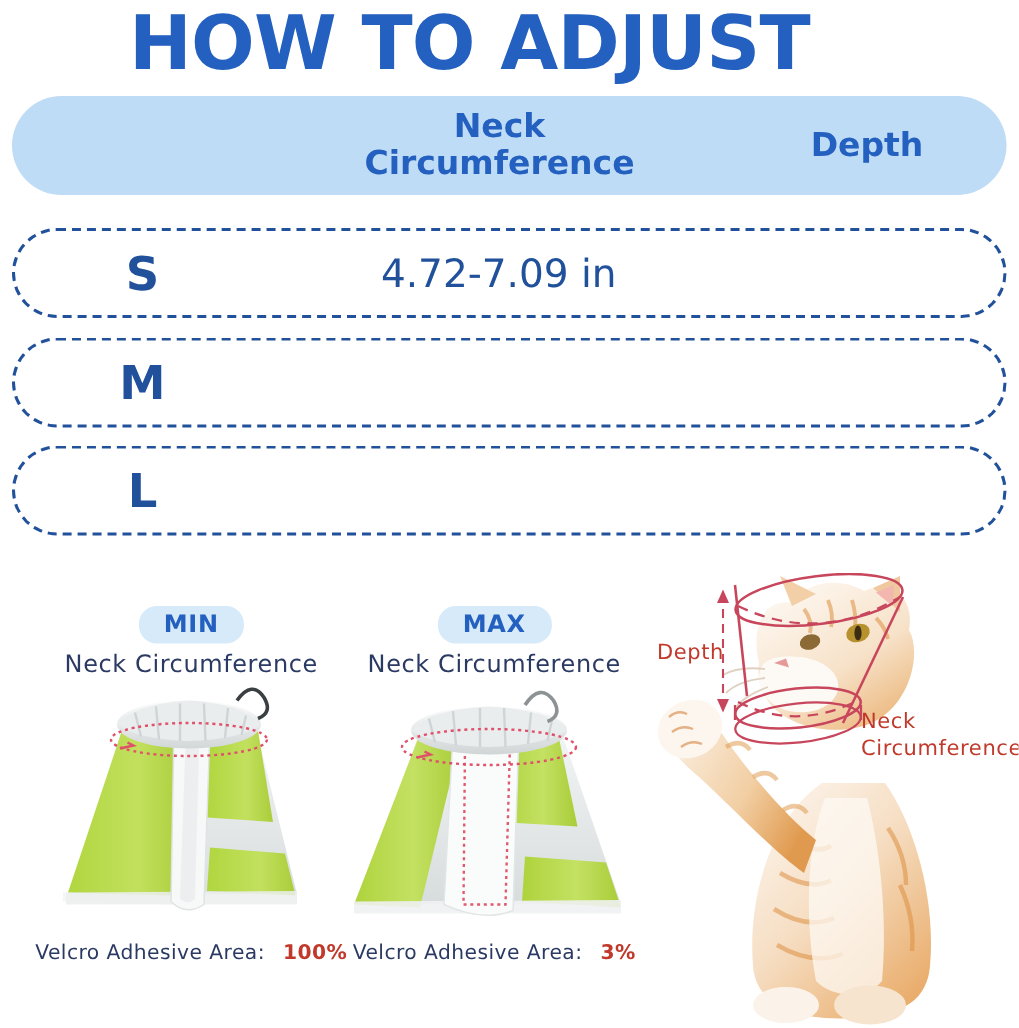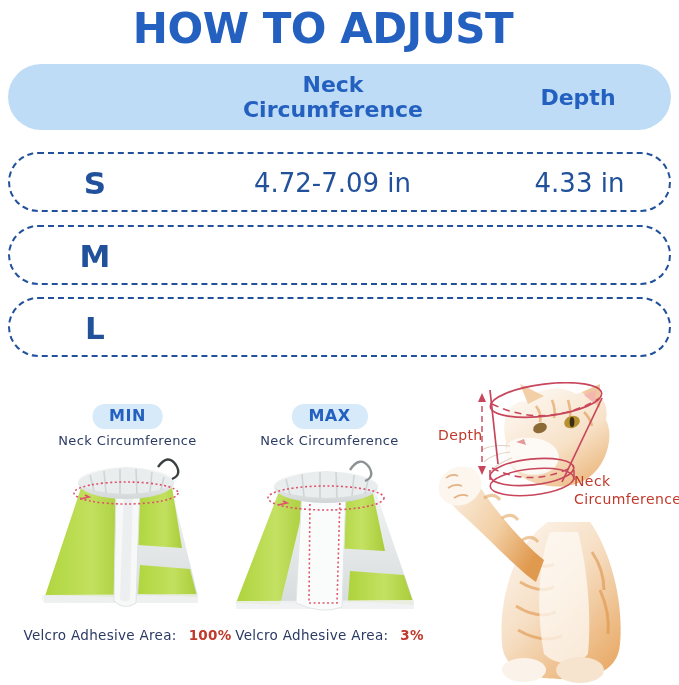--- a/index.html
+++ b/index.html
@@ -12,27 +12,27 @@
     height: 685px;
     position: relative;
     overflow: hidden;
     font-family: "Liberation Sans", sans-serif;
     -webkit-font-smoothing: antialiased;
   }
 
   
   #page-title {
     position: absolute;
-    left: 17px;
+    left: 7px;
     top: 4px;
     width: 612px;
     text-align: center;
     font-family: "DejaVu Sans", sans-serif;
     font-weight: bold;
-    font-size: 42px;
+    font-size: 50px;
     letter-spacing: -0.5px;
     color: #2360bf;
     line-height: 50px;
     white-space: nowrap;
   }
 
   
   #table-header {
     position: absolute;
     left: 8px;
@@ -131,21 +131,21 @@
     letter-spacing: 0.5px;
   }
   .panel-sub {
     position: absolute;
     top: 38px;
     left: 0;
     width: 215px;
     text-align: center;
     color: #2b3a63;
     font-family: "DejaVu Sans", sans-serif;
-    font-size: 13px;
+    font-size: 16px;
     letter-spacing: 0.4px;
   }
 
   .velcro {
     position: absolute;
     top: 232px;
     left: 0;
     width: 215px;
     text-align: center;
     white-space: nowrap;
@@ -197,21 +197,20 @@
   <div class="hdr-cell" id="hdr-neck">
     <span>Neck</span><br>
     <span>Circumference</span>
   </div>
   <div class="hdr-cell" id="hdr-depth">Depth</div>
 </div>
 
 <div class="size-row" id="row-s">
   <div class="cell cell-size">S</div>
   <div class="cell cell-neck">4.72-7.09 in</div>
-  <div class="cell cell-depth">4.33 in</div>
 </div>
 <div class="size-row" id="row-m">
   <div class="cell cell-size">M</div>
 </div>
 <div class="size-row" id="row-l">
   <div class="cell cell-size">L</div>
 </div>
 
 <div class="panel" id="panel-min">
   <div class="badge">MIN</div>

